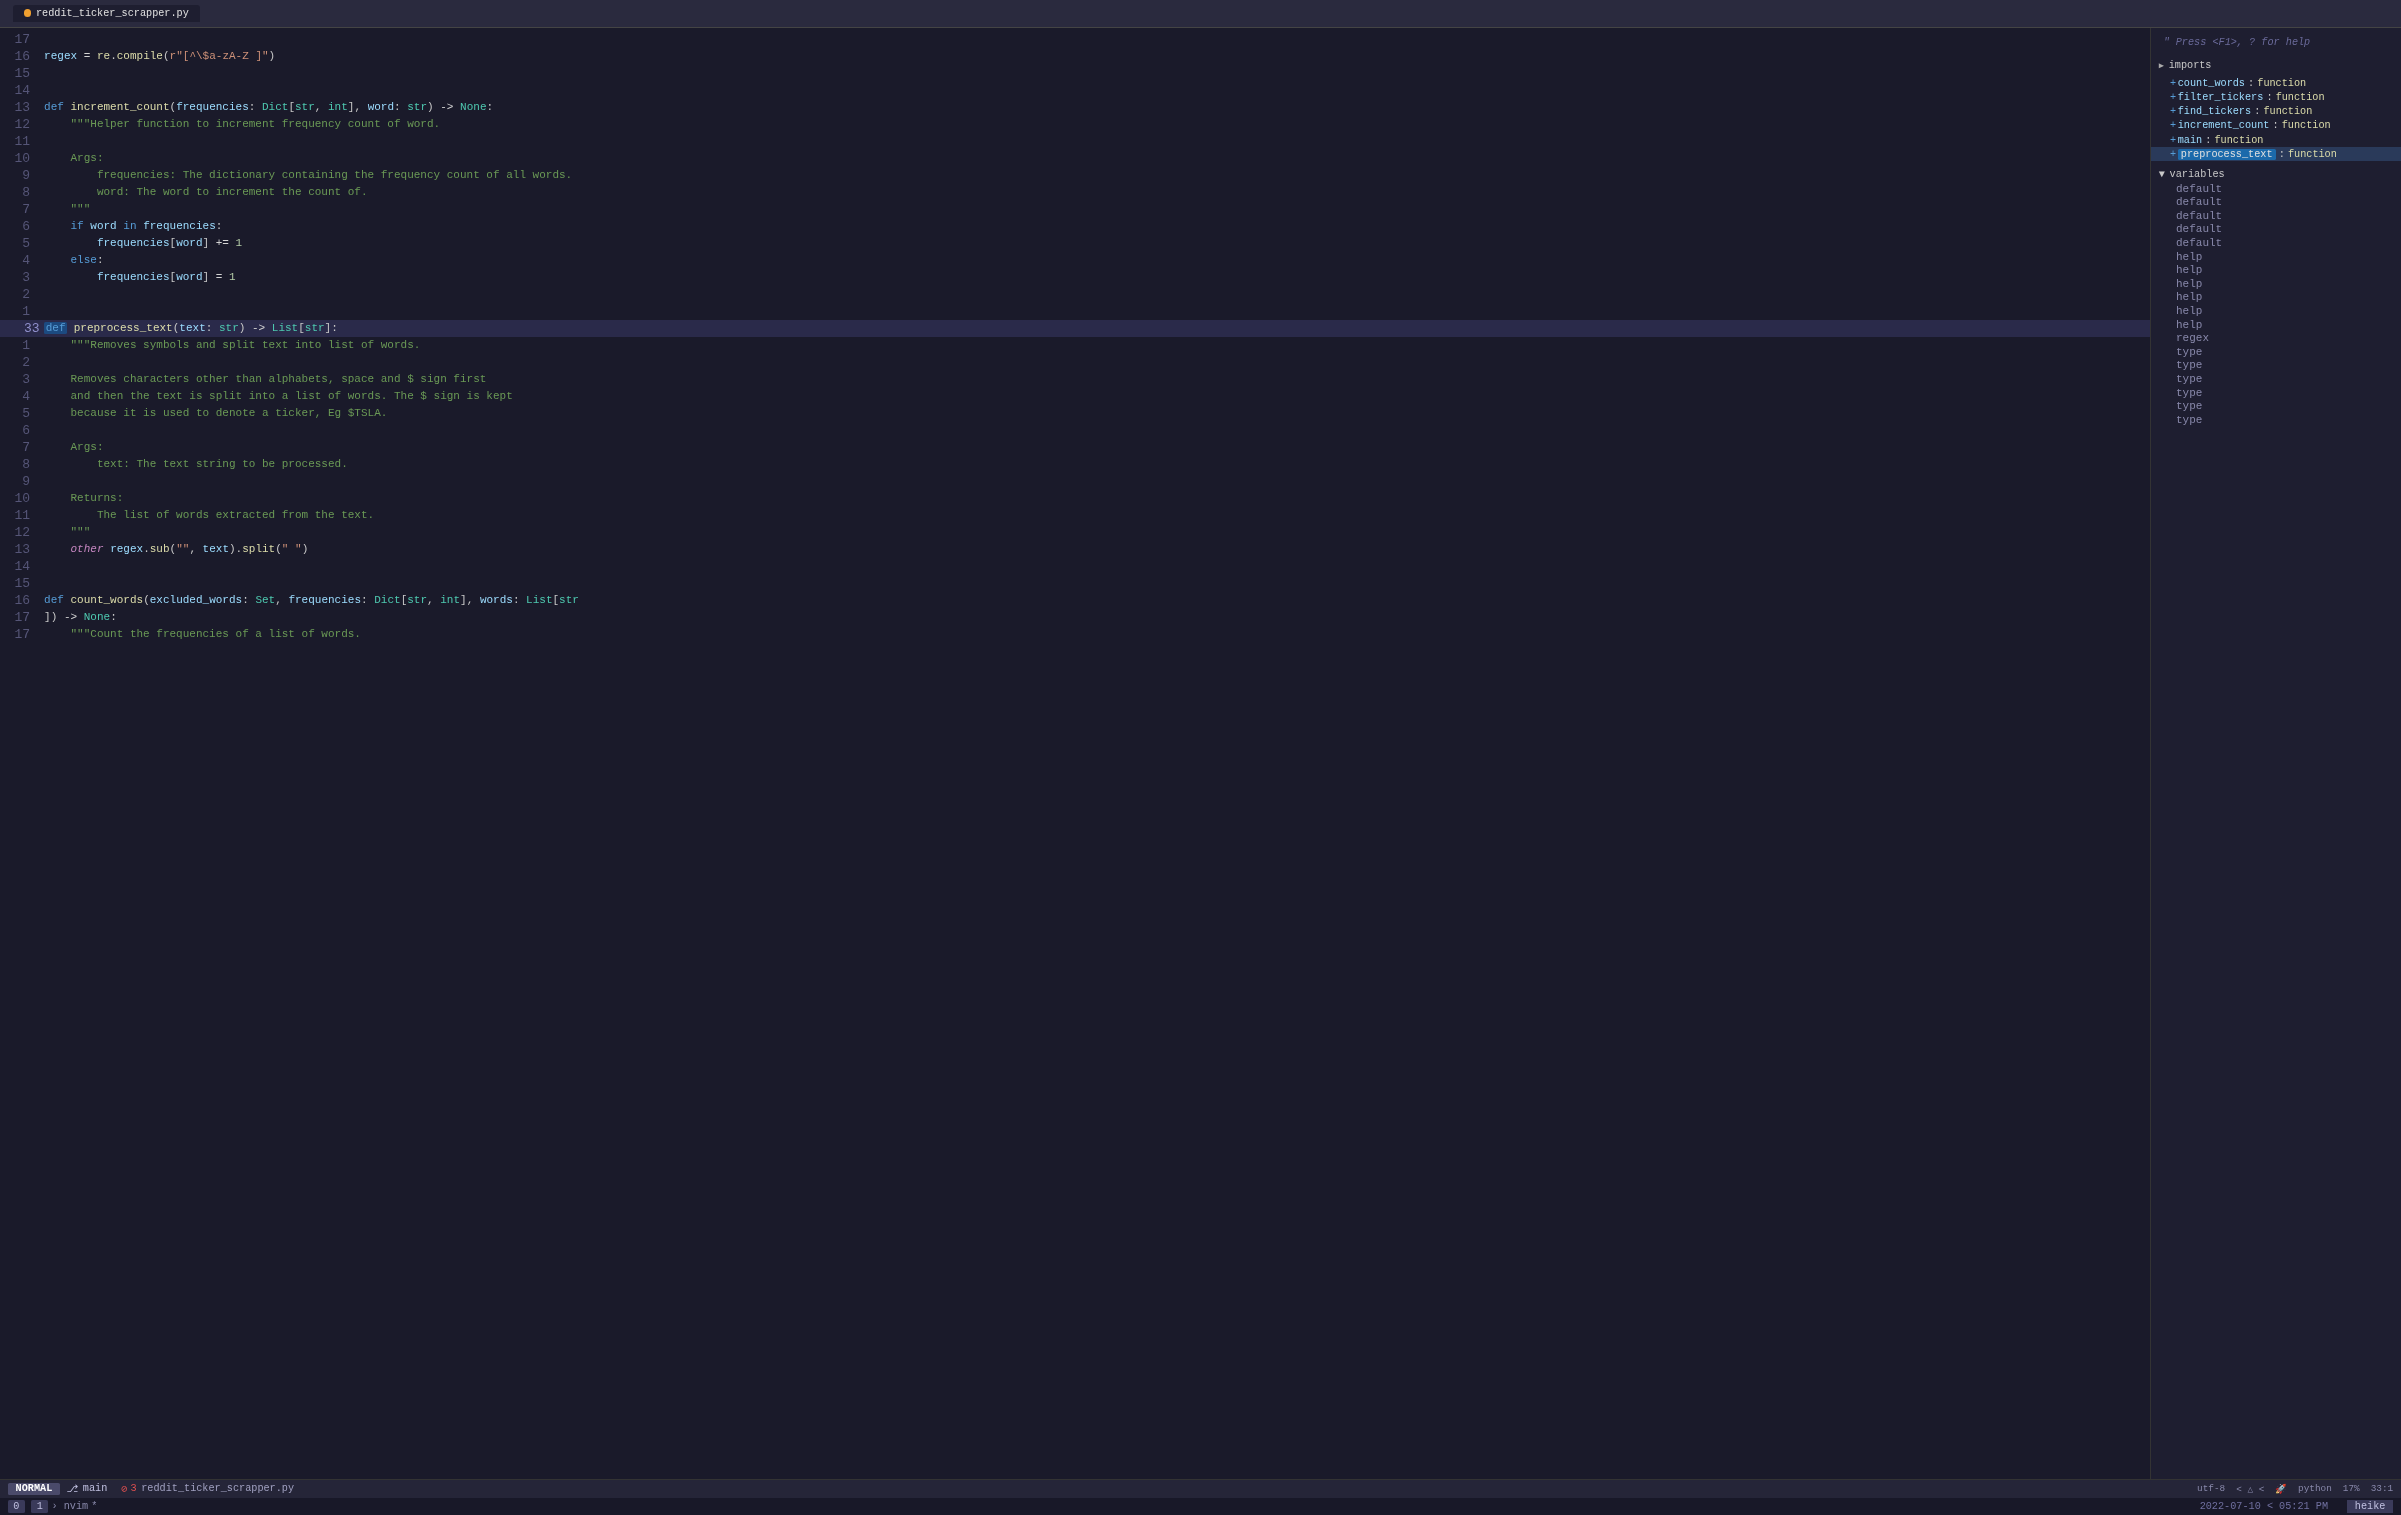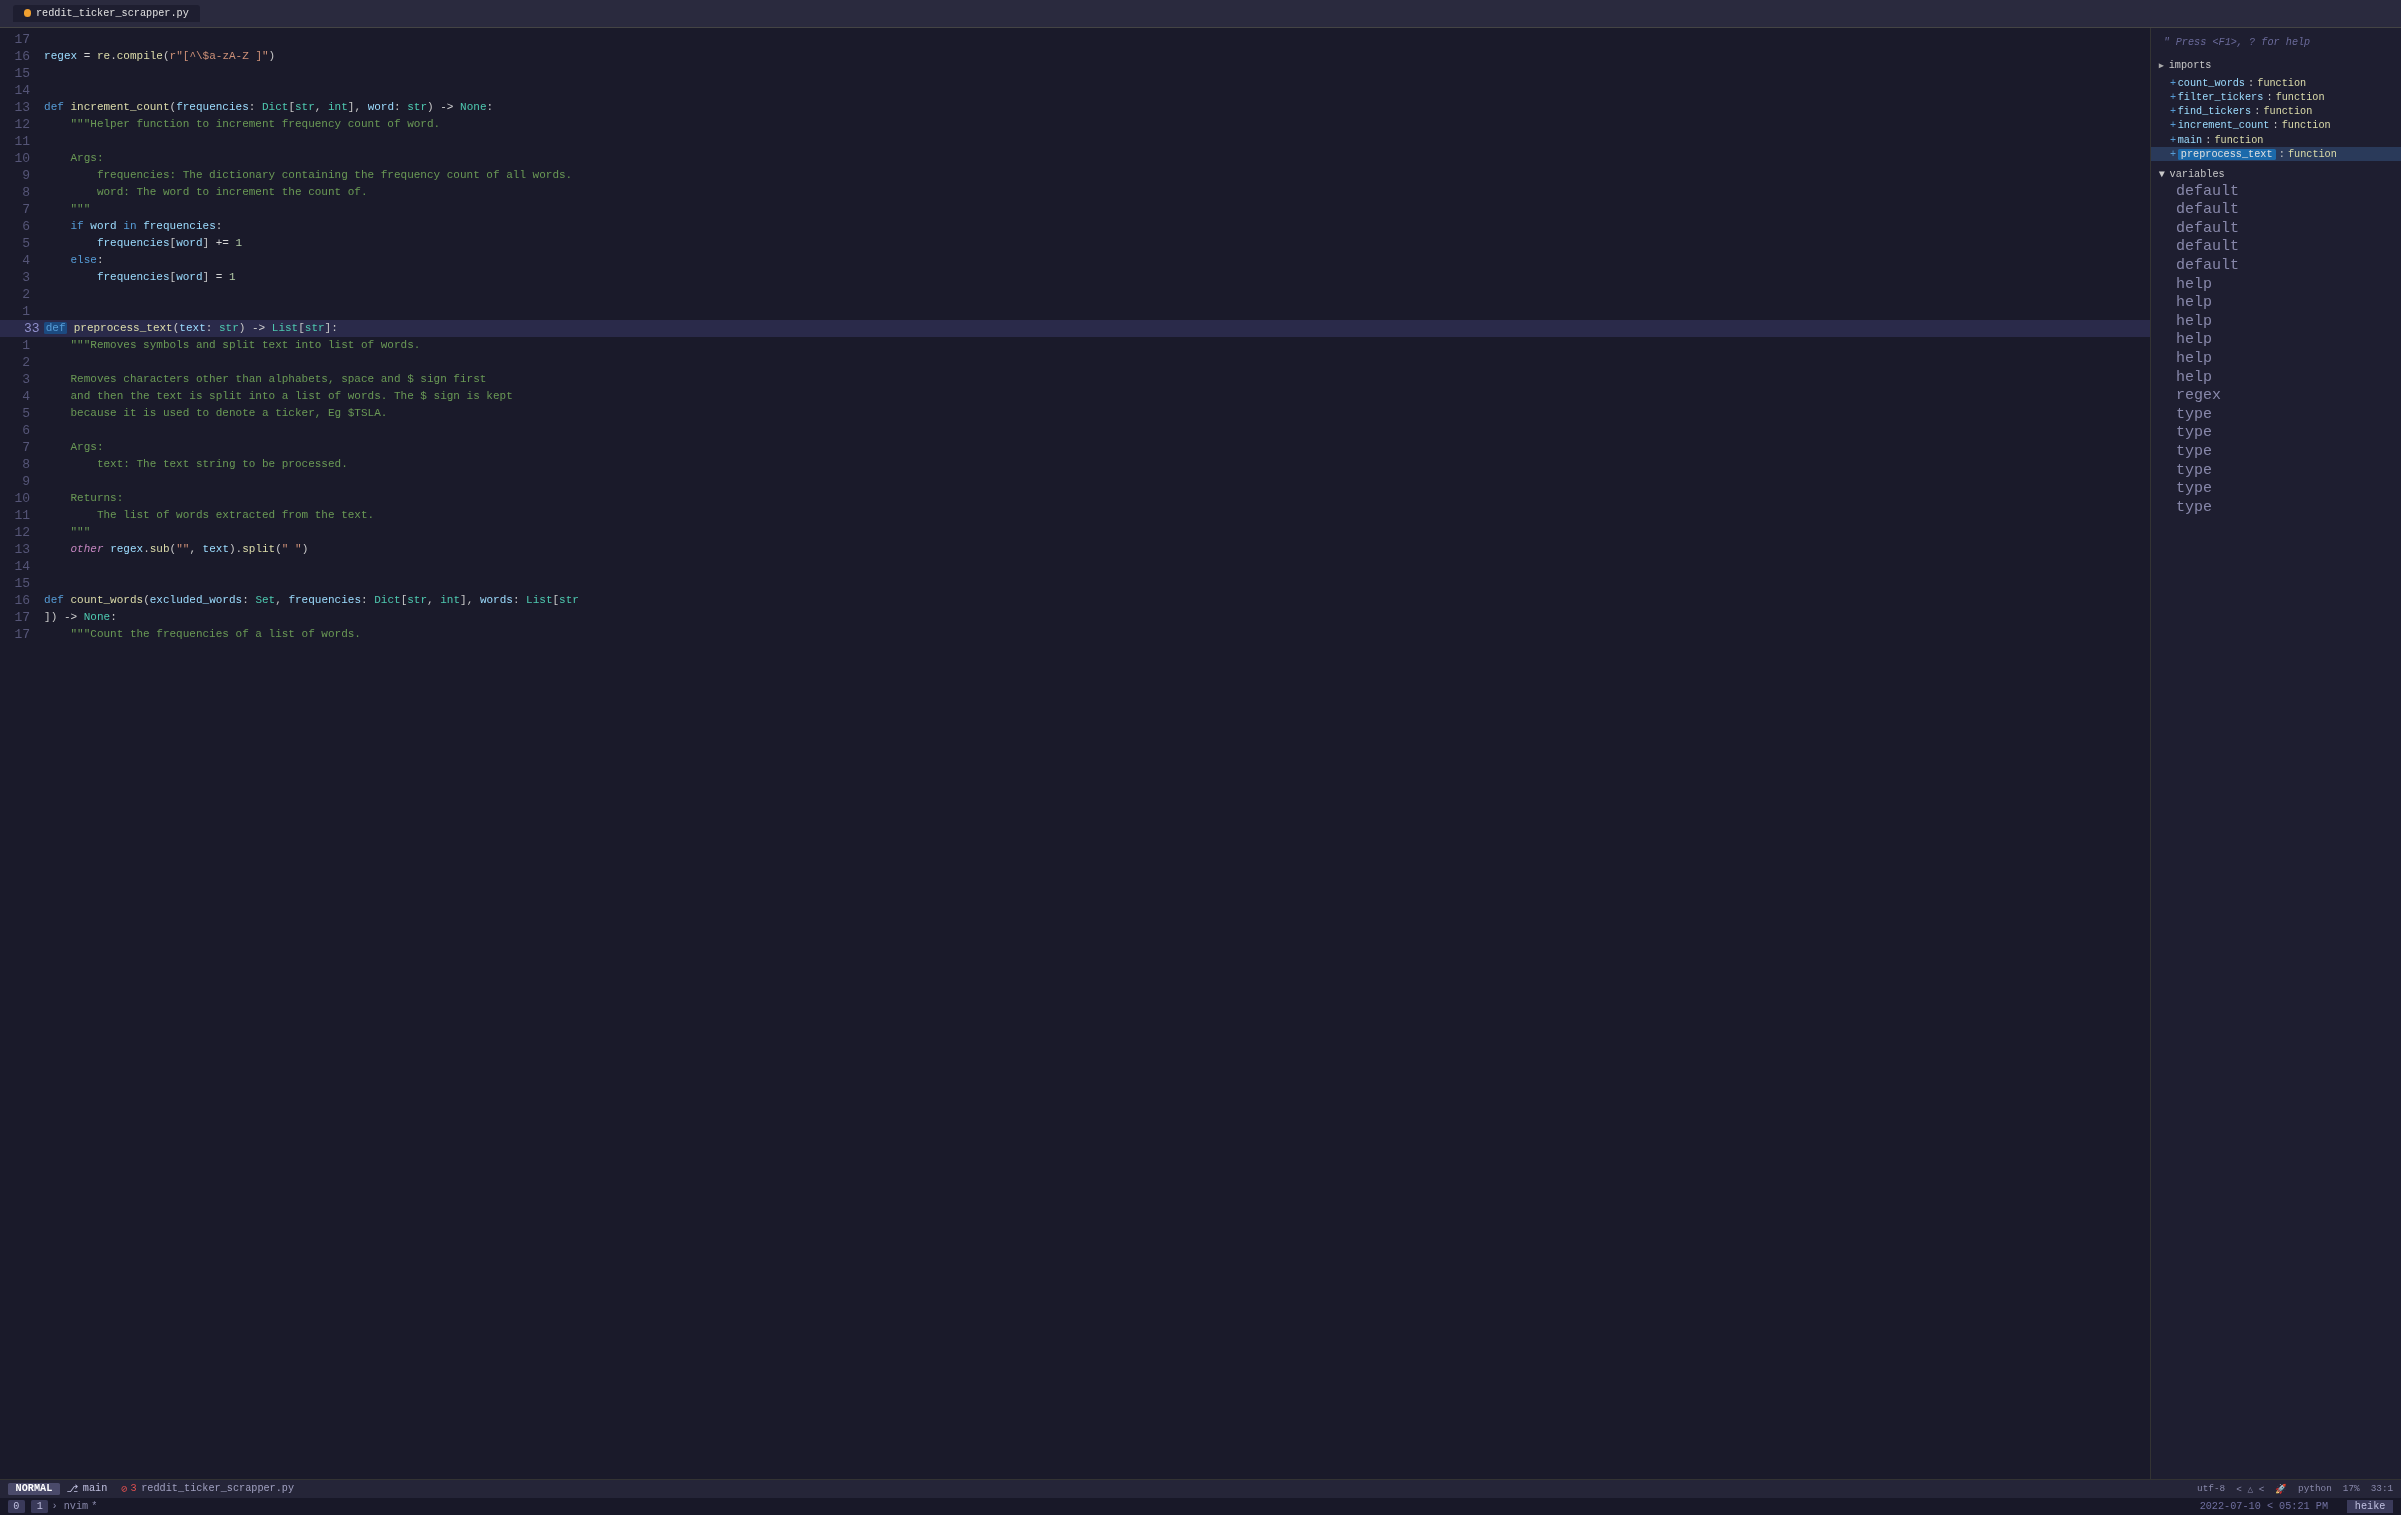--- a/index.html
+++ b/index.html
@@ -153,21 +153,21 @@
     .sidebar-vars-header {
       display: flex;
       align-items: center;
       padding: 2.4px 7.8px;
       color: #c8c8c8;
       gap: 4.7px;
     }
     .var-item {
       padding: 0.8px 12.5px 0.8px 25px;
       color: #8888aa;
-      font-size: 15px;
+      font-size: 11px;
       cursor: pointer;
     }
 
     
     #status-bar {
       background: #252538;
       display: flex;
       align-items: center;
       padding: 2.4px 7.8px;
       font-size: 10.2px;

